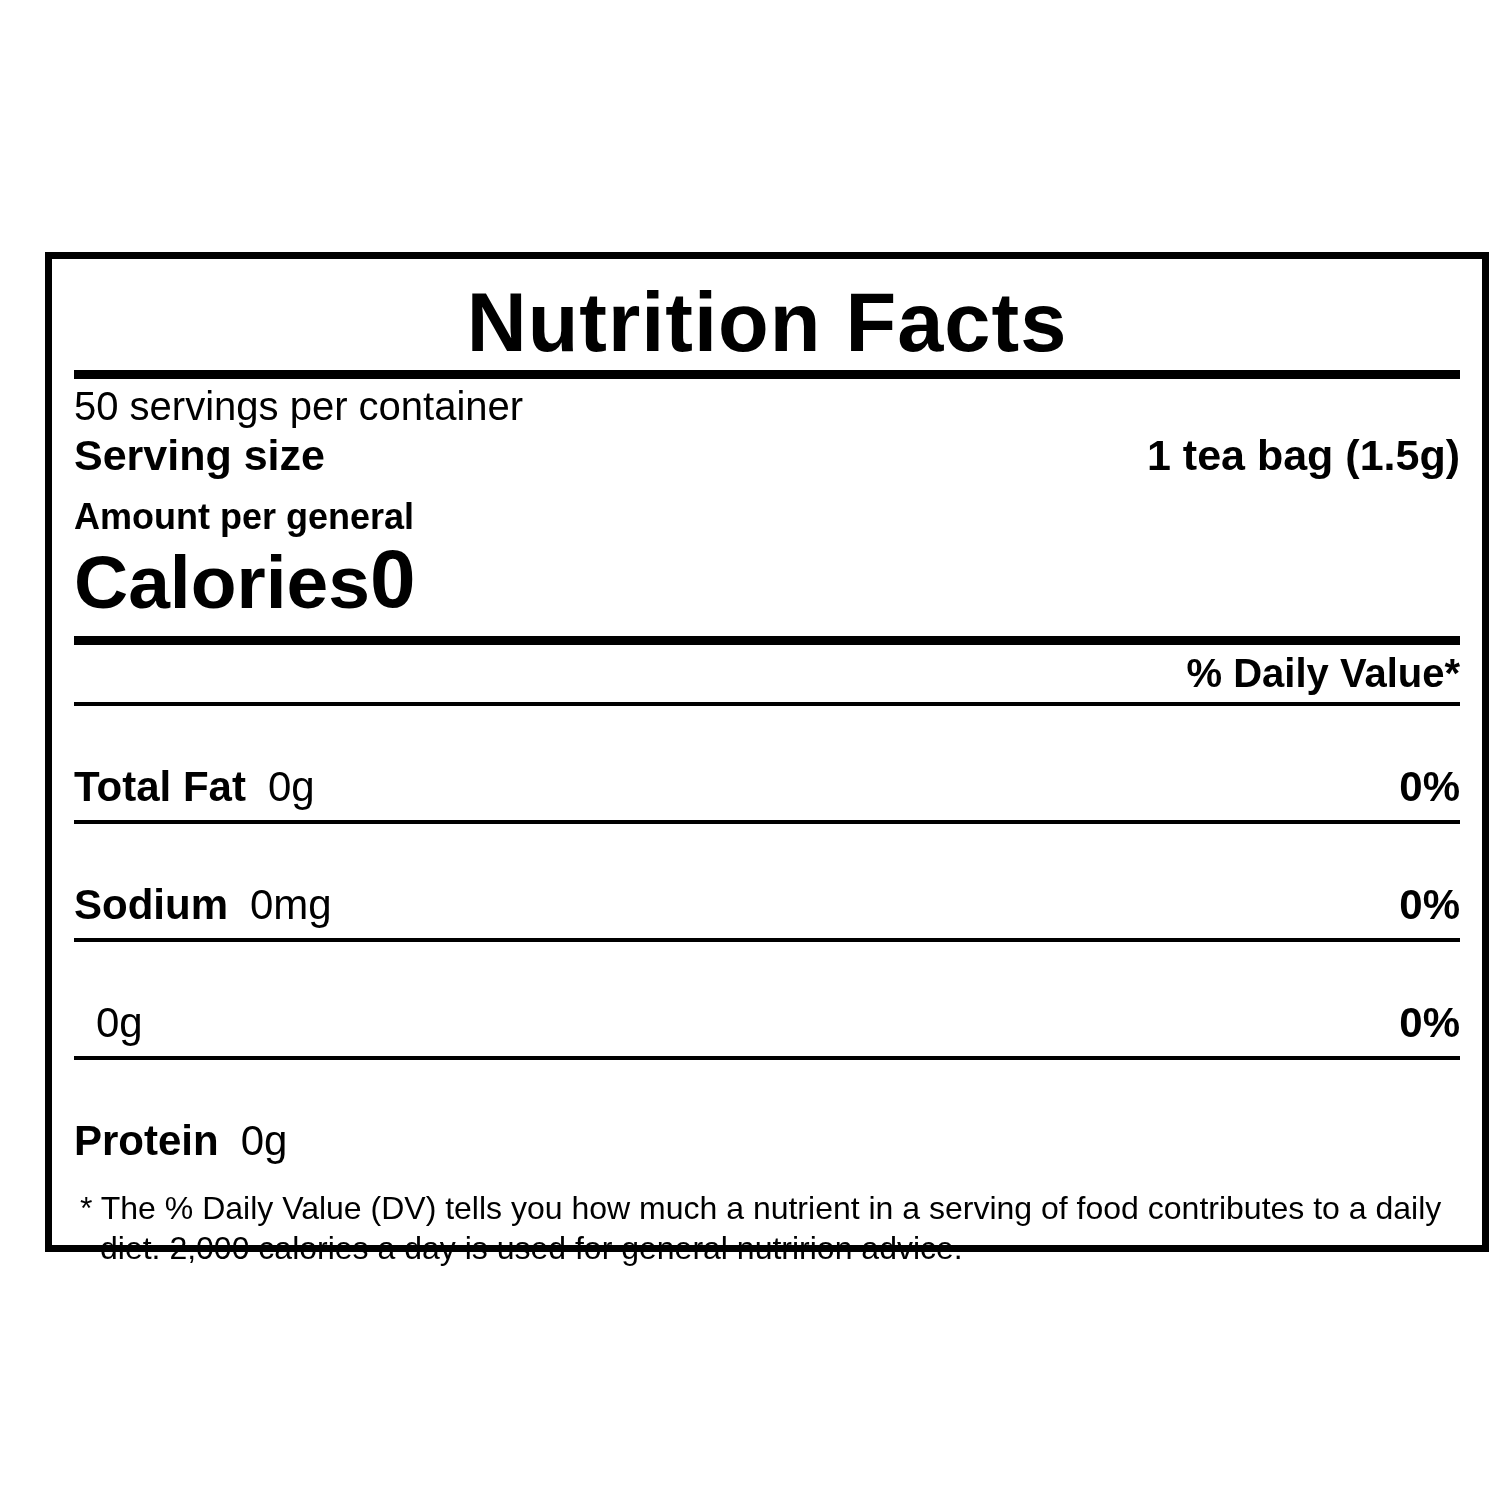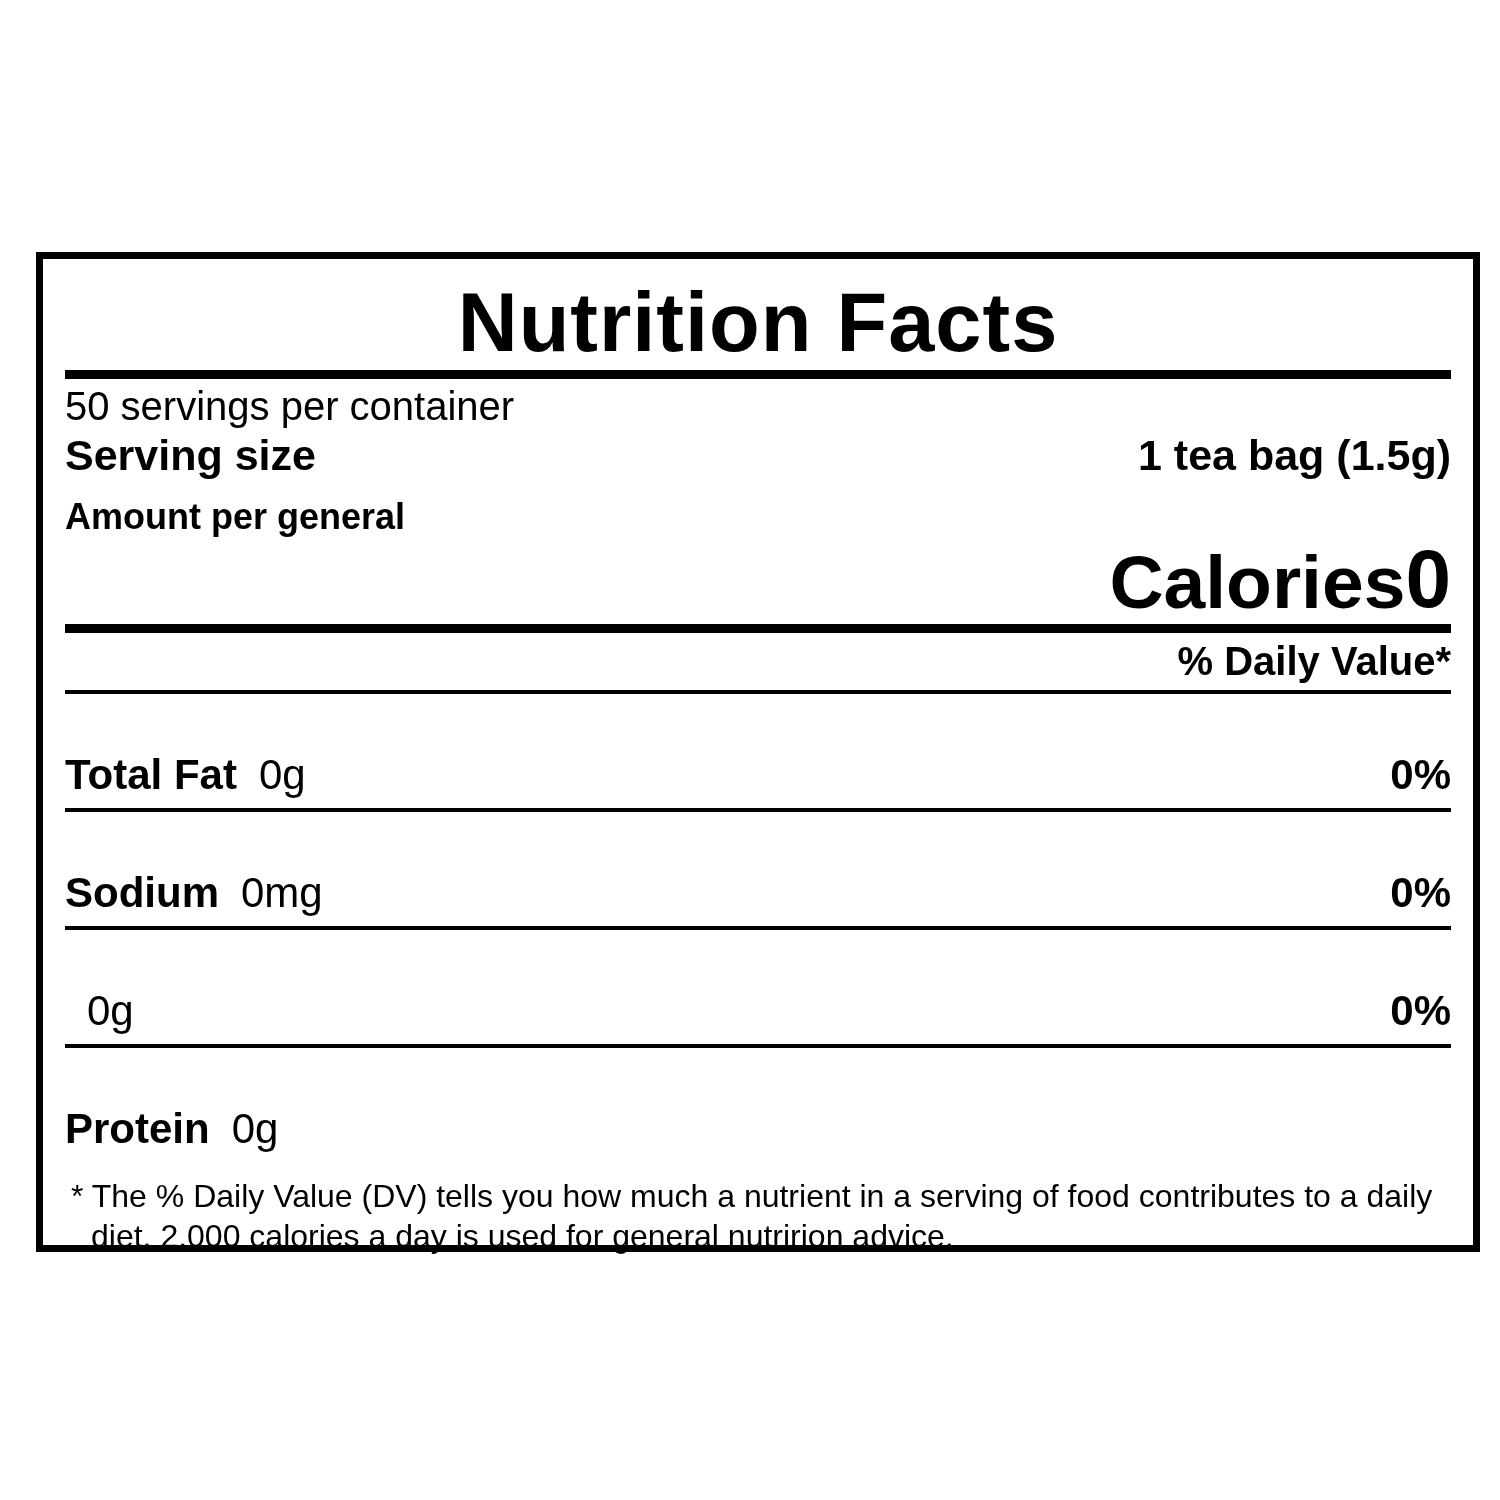--- a/index.html
+++ b/index.html
@@ -9,21 +9,21 @@
   }
   body {
     width: 1500px;
     height: 1500px;
     font-family: "Liberation Sans", sans-serif;
     color: #000000;
     position: relative;
   }
   .panel-wrap {
     position: absolute;
-    left: 36px;
+    left: 45px;
     top: 252px;
     width: 1444px;
     height: 1000px;
     box-sizing: border-box;
   }
   .nf-panel {
     box-sizing: border-box;
     width: 100%;
     height: 100%;
     border: 7px solid #000;
@@ -70,23 +70,23 @@
     white-space: nowrap;
   }
   .amount-line {
     font-size: 36px;
     font-weight: bold;
     padding: 8px 0 0 0;
     white-space: nowrap;
   }
   .calories-row {
     display: flex;
-    justify-content: flex-end;
+    justify-content: flex-start;
     align-items: flex-end;
-    padding: 0 0 4px 0;
+    padding: 0 0 16px 0;
   }
   .calories-label {
     font-size: 75px;
     font-weight: bold;
     line-height: 1.0;
     white-space: nowrap;
   }
   .calories-value {
     font-size: 82px;
     font-weight: bold;

